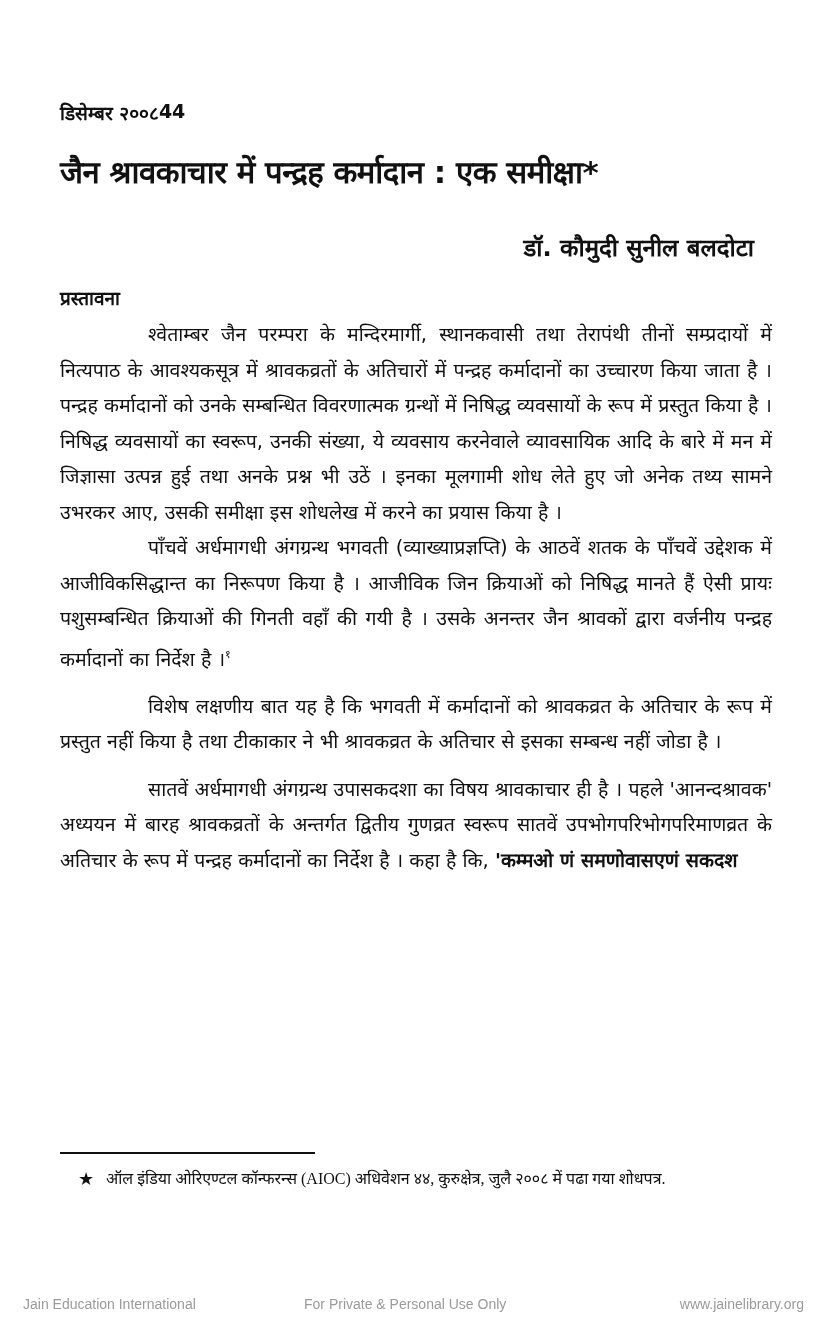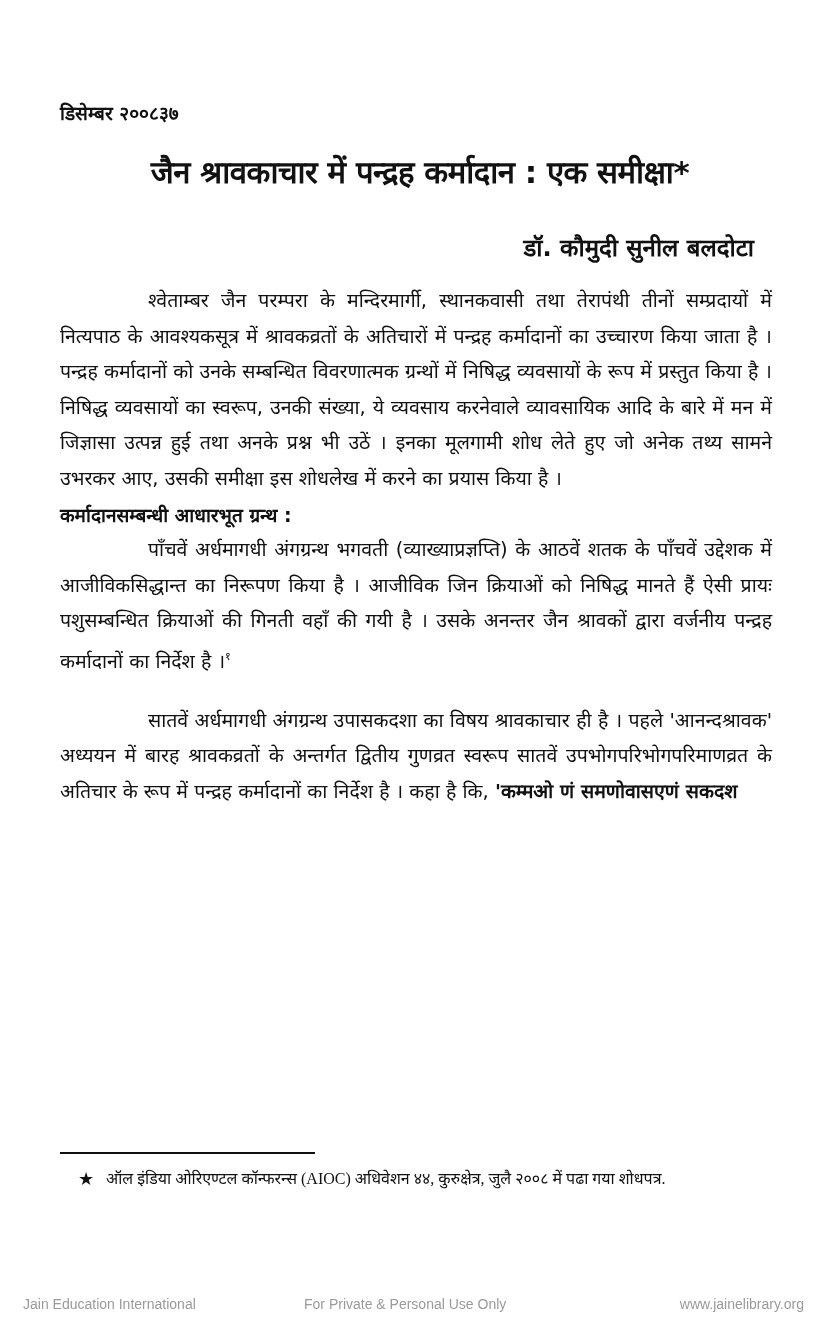--- a/index.html
+++ b/index.html
@@ -23,21 +23,20 @@
       display: flex;
       justify-content: flex-start;
       font-size: 19px;
       font-weight: bold;
     }
     .title {
       position: absolute;
       left: 60px;
       top: 150px;
       width: 720px;
-      text-align: center;
       font-size: 31px;
       font-weight: bold;
       letter-spacing: -0.5px;
     }
     .author {
       position: absolute;
       right: 74px;
       top: 230px;
       font-size: 24px;
       font-weight: bold;
@@ -98,32 +97,33 @@
     }
     .wm-left { left: 23px; }
     .wm-center { left: 304px; }
     .wm-right { right: 24px; }
   </style>
 </head>
 <body>
 
 <div class="header-line">
   <span>डिसेम्बर २००८</span>
-  <span>३७</span>
+  <span>44</span>
 </div>
 
 <div class="title">जैन श्रावकाचार में पन्द्रह कर्मादान : एक समीक्षा*</div>
 <div class="author">डॉ. कौमुदी सुनील बलदोटा</div>
 
 <div class="content">
+  <p class="section-heading heading-1">प्रस्तावना</p>
   <p class="para">श्वेताम्बर जैन परम्परा के मन्दिरमार्गी, स्थानकवासी तथा तेरापंथी तीनों सम्प्रदायों में नित्यपाठ के आवश्यकसूत्र में श्रावकव्रतों के अतिचारों में पन्द्रह कर्मादानों का उच्चारण किया जाता है । पन्द्रह कर्मादानों को उनके सम्बन्धित विवरणात्मक ग्रन्थों में निषिद्ध व्यवसायों के रूप में प्रस्तुत किया है । निषिद्ध व्यवसायों का स्वरूप, उनकी संख्या, ये व्यवसाय करनेवाले व्यावसायिक आदि के बारे में मन में जिज्ञासा उत्पन्न हुई तथा अनके प्रश्न भी उठें । इनका मूलगामी शोध लेते हुए जो अनेक तथ्य सामने उभरकर आए, उसकी समीक्षा इस शोधलेख में करने का प्रयास किया है ।</p>
 
-  <p class="section-heading heading-2">कर्मादानसम्बन्धी आधारभूत ग्रन्थ :</p>
   <p class="para"><span>पाँचवें अर्धमागधी अंगग्रन्थ भगवती (व्याख्याप्रज्ञप्ति) के आठवें शतक के पाँचवें उद्देशक में आजीविकसिद्धान्त का निरूपण किया है । आजीविक जिन क्रियाओं को निषिद्ध मानते हैं ऐसी प्रायः पशुसम्बन्धित क्रियाओं की गिनती वहाँ की गयी है । उसके अनन्तर जैन श्रावकों द्वारा वर्जनीय पन्द्रह कर्मादानों का निर्देश है ।</span><span class="sup">१</span></p>
   <div class="gap"></div>
+  <p class="para">विशेष लक्षणीय बात यह है कि भगवती में कर्मादानों को श्रावकव्रत के अतिचार के रूप में प्रस्तुत नहीं किया है तथा टीकाकार ने भी श्रावकव्रत के अतिचार से इसका सम्बन्ध नहीं जोडा है ।</p>
   <div class="gap"></div>
   <p class="para"><span>सातवें अर्धमागधी अंगग्रन्थ उपासकदशा का विषय श्रावकाचार ही है । पहले 'आनन्दश्रावक' अध्ययन में बारह श्रावकव्रतों के अन्तर्गत द्वितीय गुणव्रत स्वरूप सातवें उपभोगपरिभोगपरिमाणव्रत के अतिचार के रूप में पन्द्रह कर्मादानों का निर्देश है । कहा है कि,</span> <span class="bold-inline">'कम्मओ णं समणोवासएणं सकदश</span></p>
 </div>
 
 <div class="footnote-rule"></div>
 
 <div class="footnote">
   <span class="star">★</span>
   <span class="fn-text">ऑल इंडिया ओरिएण्टल कॉन्फरन्स (AIOC) अधिवेशन ४४, कुरुक्षेत्र, जुलै २००८ में पढा गया शोधपत्र.</span>
 </div>

